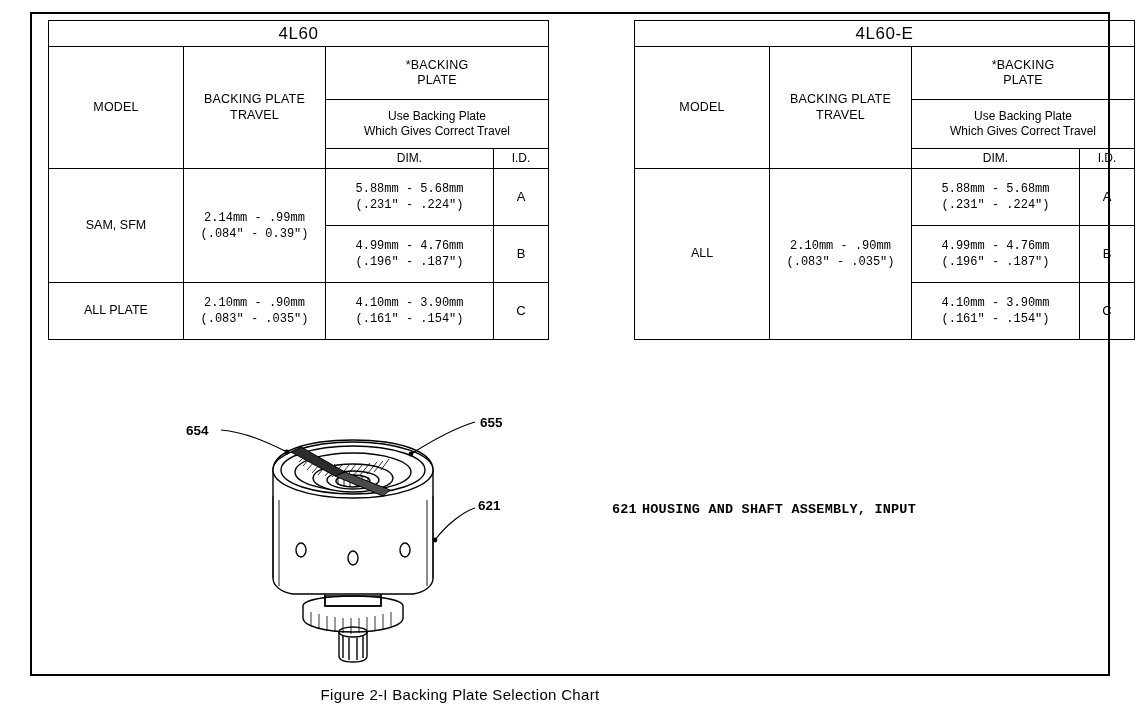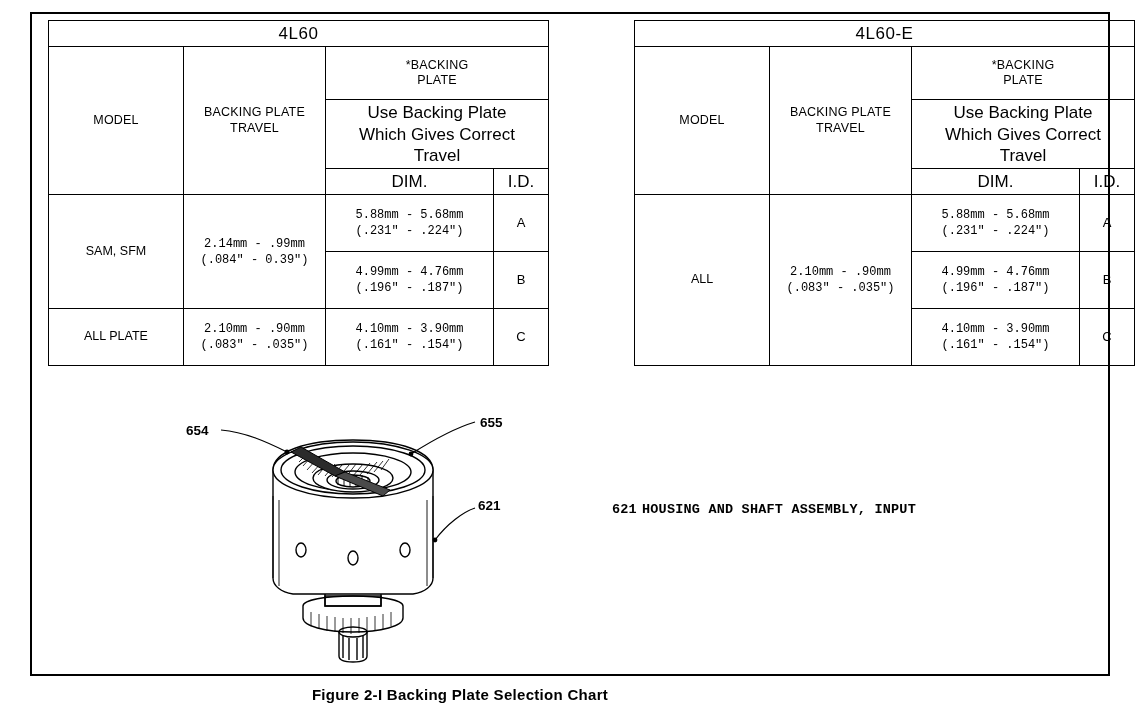--- a/index.html
+++ b/index.html
@@ -55,21 +55,21 @@
     font-weight: bold;
     letter-spacing: .5px;
     padding: 6px 0;
   }
   .hdr {
     font-weight: bold;
     font-size: 12.5px;
     letter-spacing: .2px;
   }
   .sub {
-    font-size: 17px;
+    font-size: 12px;
   }
   .dim {
     font-size: 12px;
     white-space: nowrap;
     font-family: Liberation Mono, monospace;
   }
   .idcell { font-size: 13px; }
   .tall { height: 52px; }
 
   
@@ -86,21 +86,21 @@
   .legend .num { display: inline-block; width: 30px; }
 
   
   .caption {
     position: absolute;
     left: 0;
     top: 686px;
     width: 920px;
     text-align: center;
     font-size: 15px;
-    font-weight: bold;
+    font-weight: normal;
     letter-spacing: .3px;
   }
 
   
   .illus {
     position: absolute;
     left: 175px;
     top: 400px;
     width: 380px;
     height: 270px;

